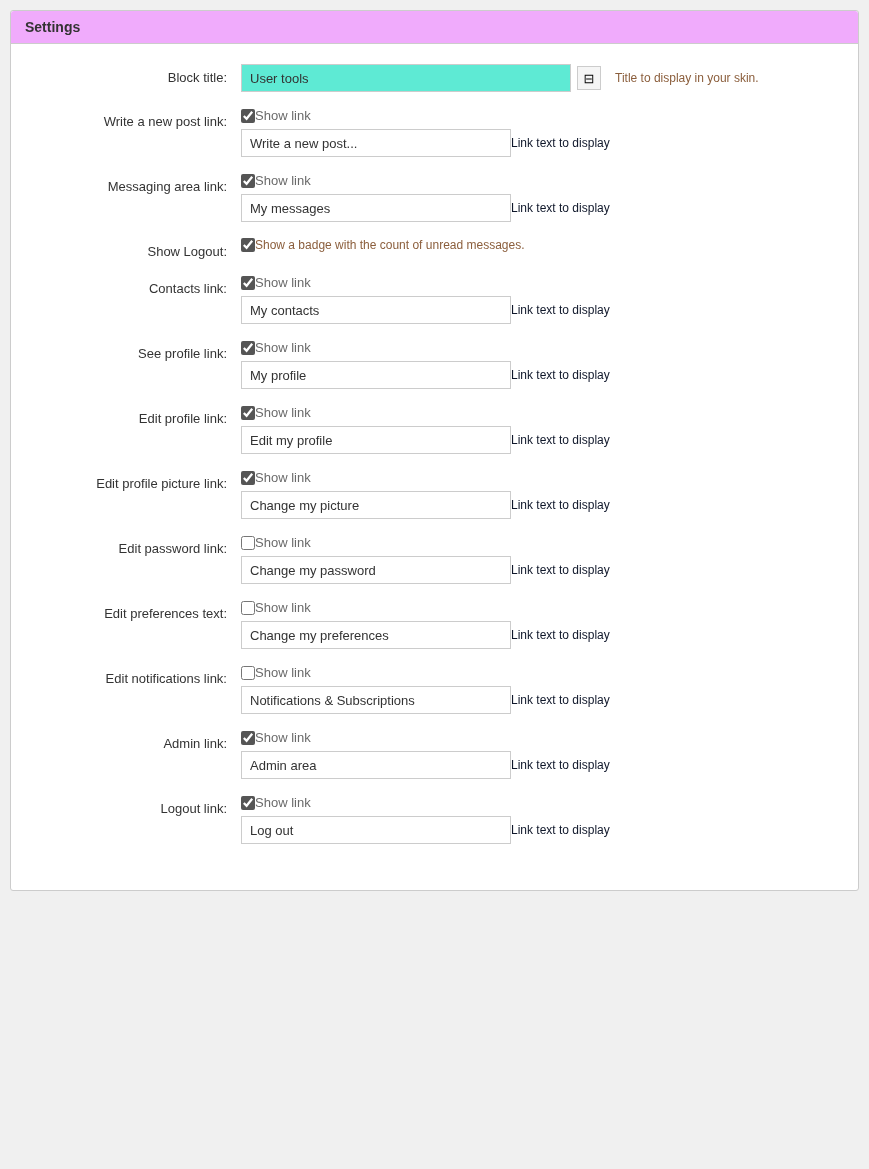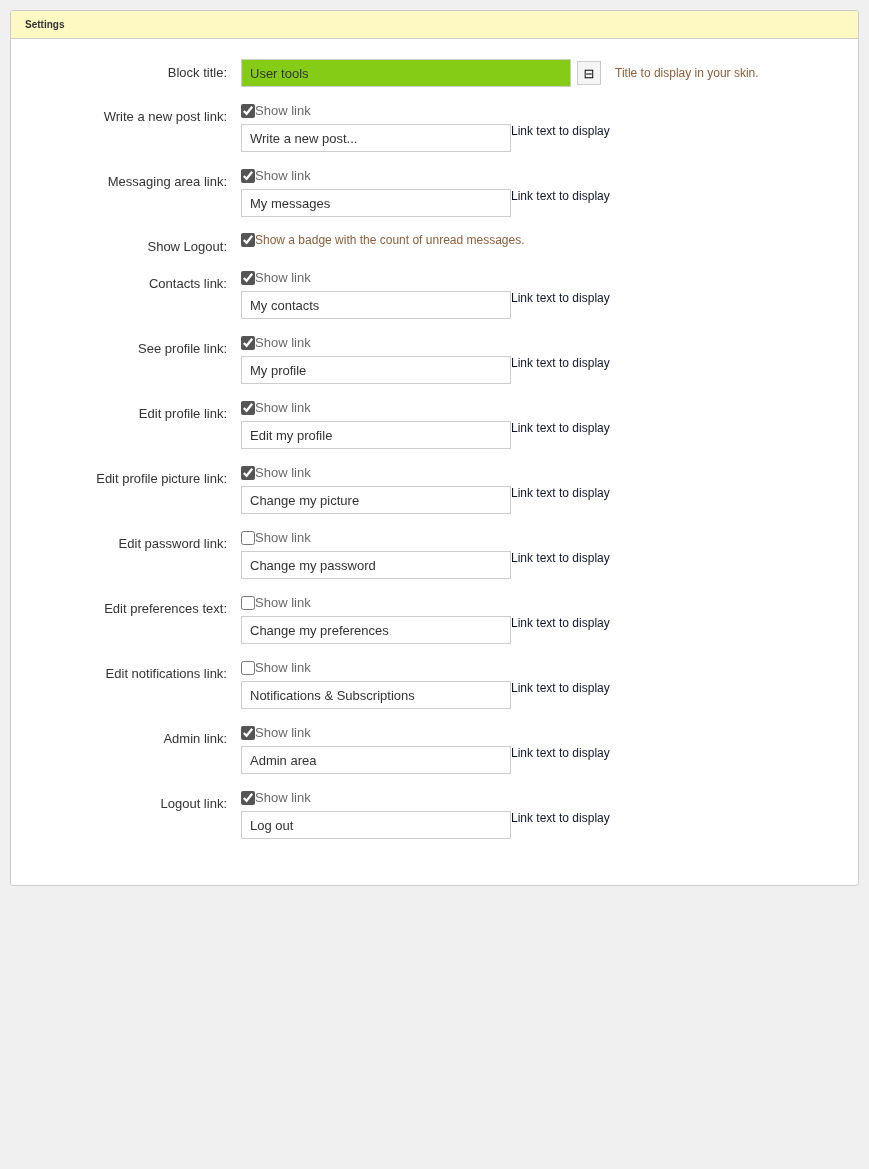--- a/index.html
+++ b/index.html
@@ -10,24 +10,24 @@
       padding: 10px;
     }
     .settings-panel {
       background: #fff;
       border: 1px solid #ccc;
       border-radius: 3px;
       width: 849px;
       margin: 0 auto;
     }
     .settings-header {
-      background: #fef9c3;
+      background: #f0abfc;
       border-bottom: 1px solid #ccc;
       padding: 8px 14px;
-      font-size: 10px;
+      font-size: 14px;
       font-weight: bold;
       color: #333;
       border-radius: 3px 3px 0 0;
     }
     .settings-body {
       padding: 20px 30px 30px 30px;
     }
     .form-row {
       display: flex;
       align-items: flex-start;
@@ -52,21 +52,21 @@
     .show-link-row {
       display: flex;
       align-items: center;
     }
     .show-link-label {
       color: #6a6a6a;
       font-size: 13px;
     }
     .input-hint-row {
       display: flex;
-      align-items: flex-start;
+      align-items: center;
       gap: 0;
     }
     .text-input {
       border: 1px solid #ccc;
       padding: 5px 8px;
       font-size: 13px;
       color: #333;
       width: 270px;
       height: 28px;
       outline: none;
@@ -78,21 +78,21 @@
       margin-left: 0;
     }
     .block-title-input {
       border: 1px solid #ccc;
       padding: 5px 8px;
       font-size: 13px;
       color: #333;
       width: 330px;
       height: 28px;
       outline: none;
-      background: #84cc16;
+      background: #5eead4;
     }
     .block-title-row {
       display: flex;
       align-items: center;
       gap: 6px;
     }
     .title-hint {
       color: #8b5e3c;
       font-size: 12px;
       margin-left: 8px;

